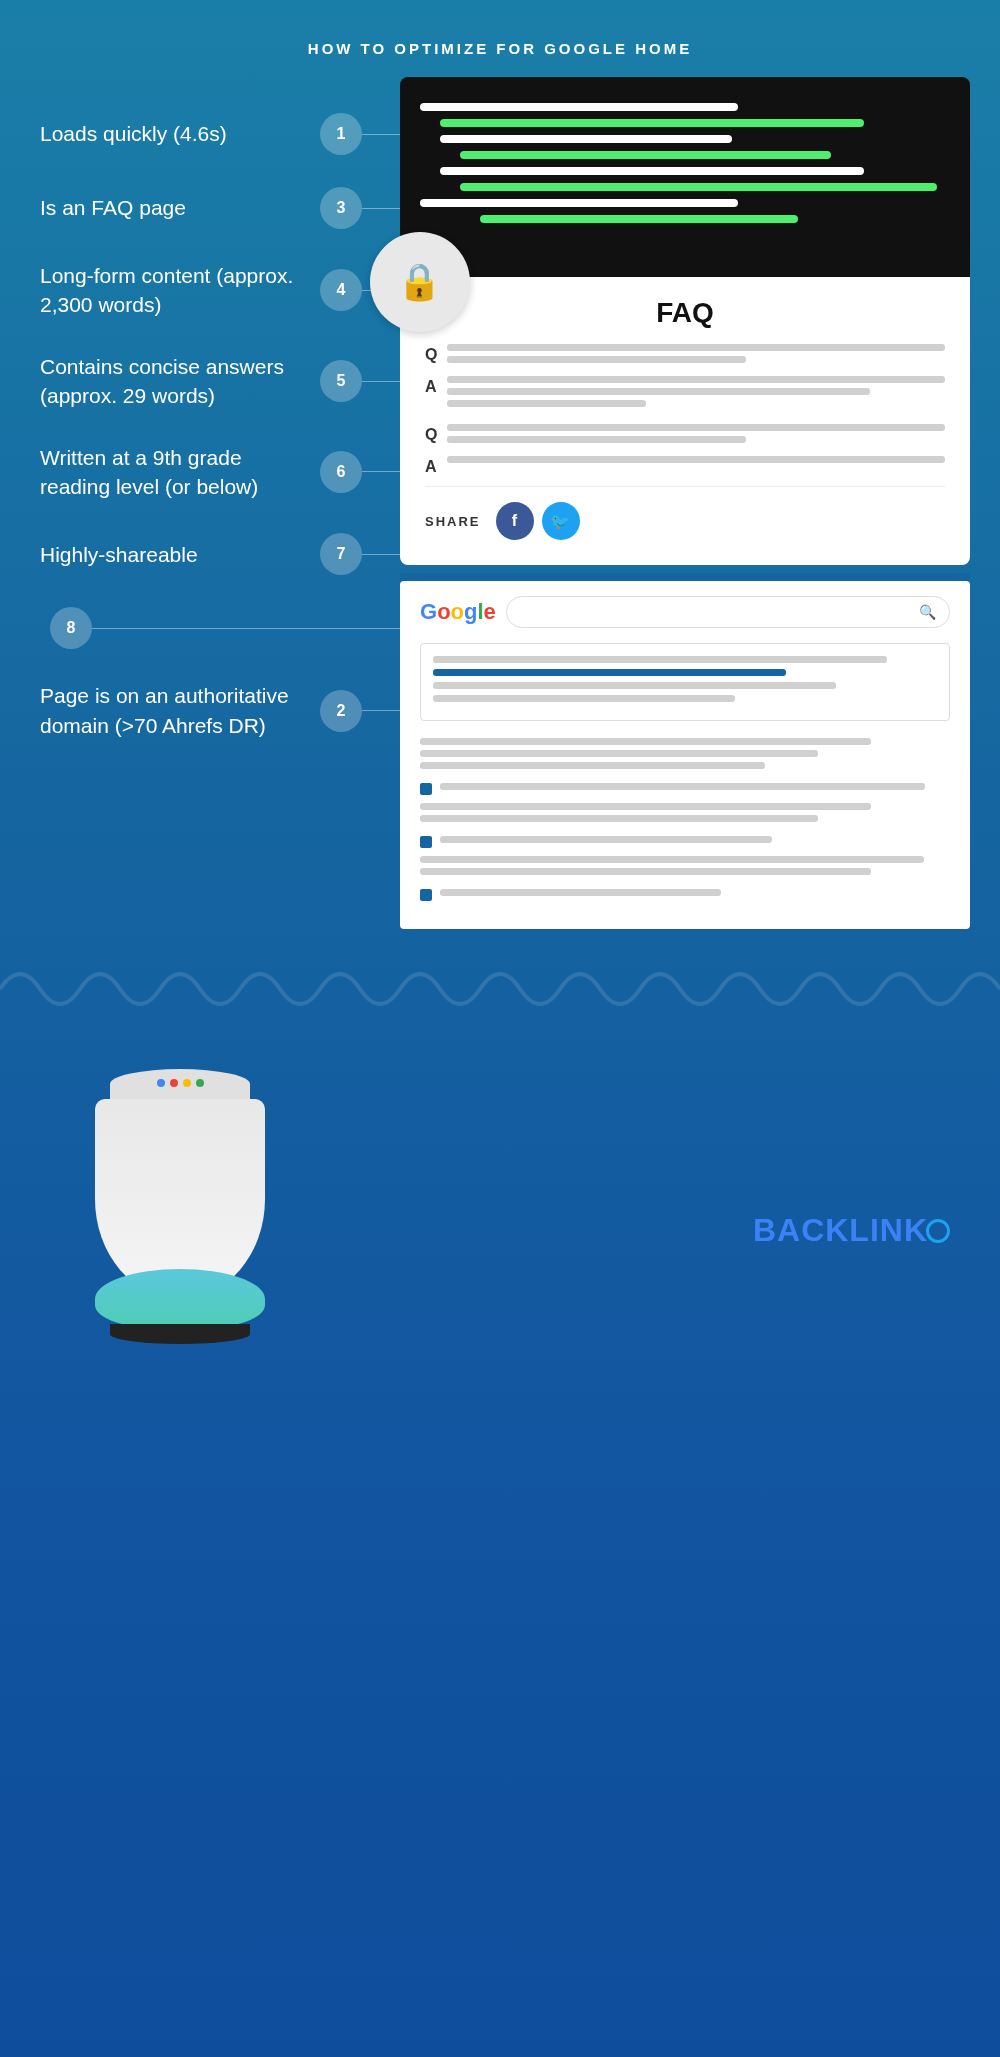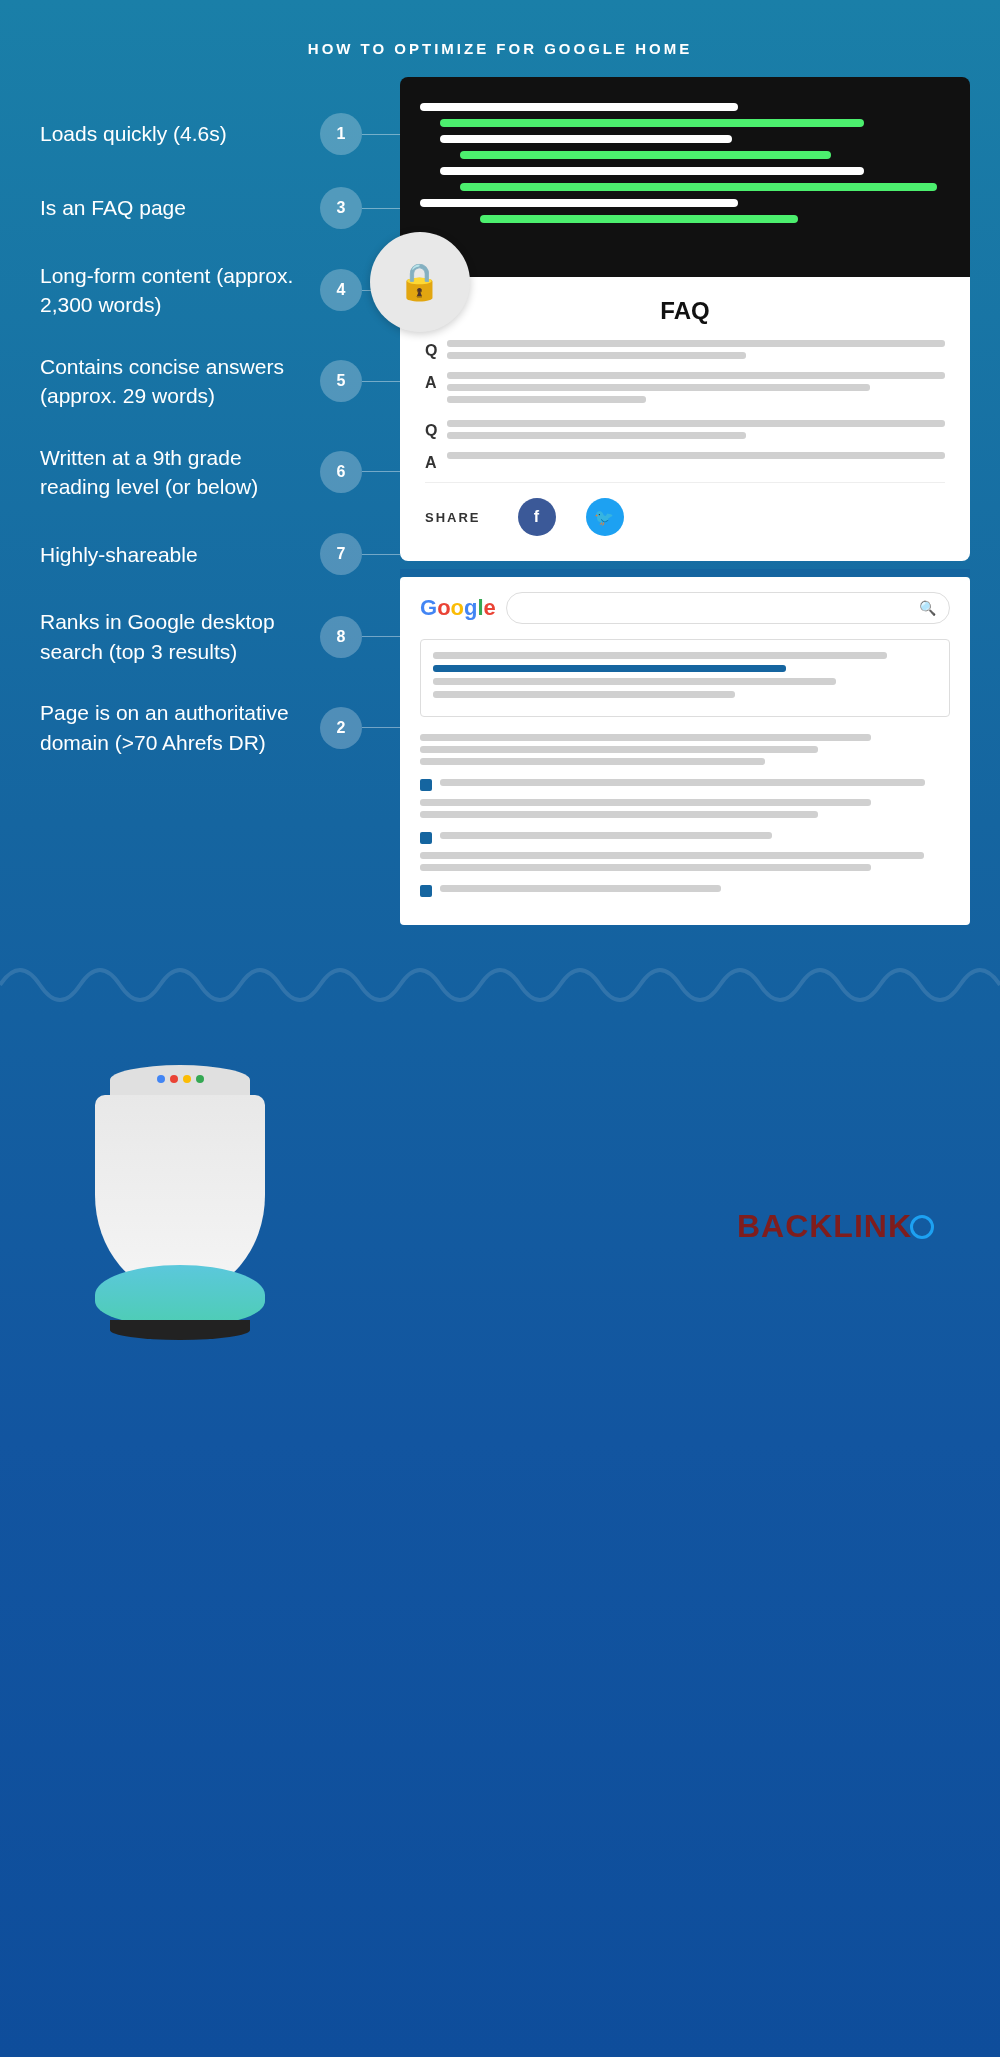--- a/index.html
+++ b/index.html
@@ -76,21 +76,21 @@
 
     
     .faq-card {
       background: white;
       border-radius: 0 0 8px 8px;
       padding: 20px 25px;
       margin-bottom: 8px;
     }
 
     .faq-title {
-      font-size: 24px;
+      font-size: 28px;
       font-weight: 900;
       text-align: center;
       color: #111;
       margin-bottom: 15px;
     }
 
     .qa-row {
       display: flex;
       align-items: flex-start;
       margin-bottom: 8px;
@@ -121,21 +121,20 @@
     .qa-line.long { width: 100%; }
     .qa-line.xshort { width: 40%; }
 
     
     .share-section {
       display: flex;
       align-items: center;
       padding: 15px 0 5px;
       border-top: 1px solid #eee;
       margin-top: 10px;
-      gap: 22px;
     }
 
     .share-label {
       font-size: 13px;
       font-weight: 700;
       color: #333;
       letter-spacing: 2px;
       margin-right: 15px;
     }
 
@@ -312,22 +311,22 @@
       margin: 0 auto;
       position: relative;
       z-index: 3;
       top: -5px;
     }
 
     
     .backlinko-logo {
       position: absolute;
       bottom: 120px;
-      right: 66px;
-      color: #7f1d1d;
+      right: 50px;
+      color: #3b82f6;
       font-size: 32px;
       font-weight: 900;
       letter-spacing: 1px;
     }
 
     .backlinko-logo .o-circle {
       display: inline-block;
       width: 24px;
       height: 24px;
       border: 3px solid #1da1f2;
@@ -415,21 +414,20 @@
       <div class="h-line"></div>
     </div>
 
     <div class="item-row">
       <div class="item-label">Highly-shareable</div>
       <div class="num-circle">7</div>
       <div class="h-line"></div>
     </div>
 
     <div class="item-row">
-      <div class="item-label">Ranks in Google desktop search (top 3 results)</div>
       <div class="num-circle">8</div>
       <div class="h-line"></div>
     </div>
 
 
     <div class="item-row">
       <div class="item-label">Page is on an authoritative domain (&gt;70 Ahrefs DR)</div>
       <div class="num-circle">2</div>
       <div class="h-line"></div>
     </div>

